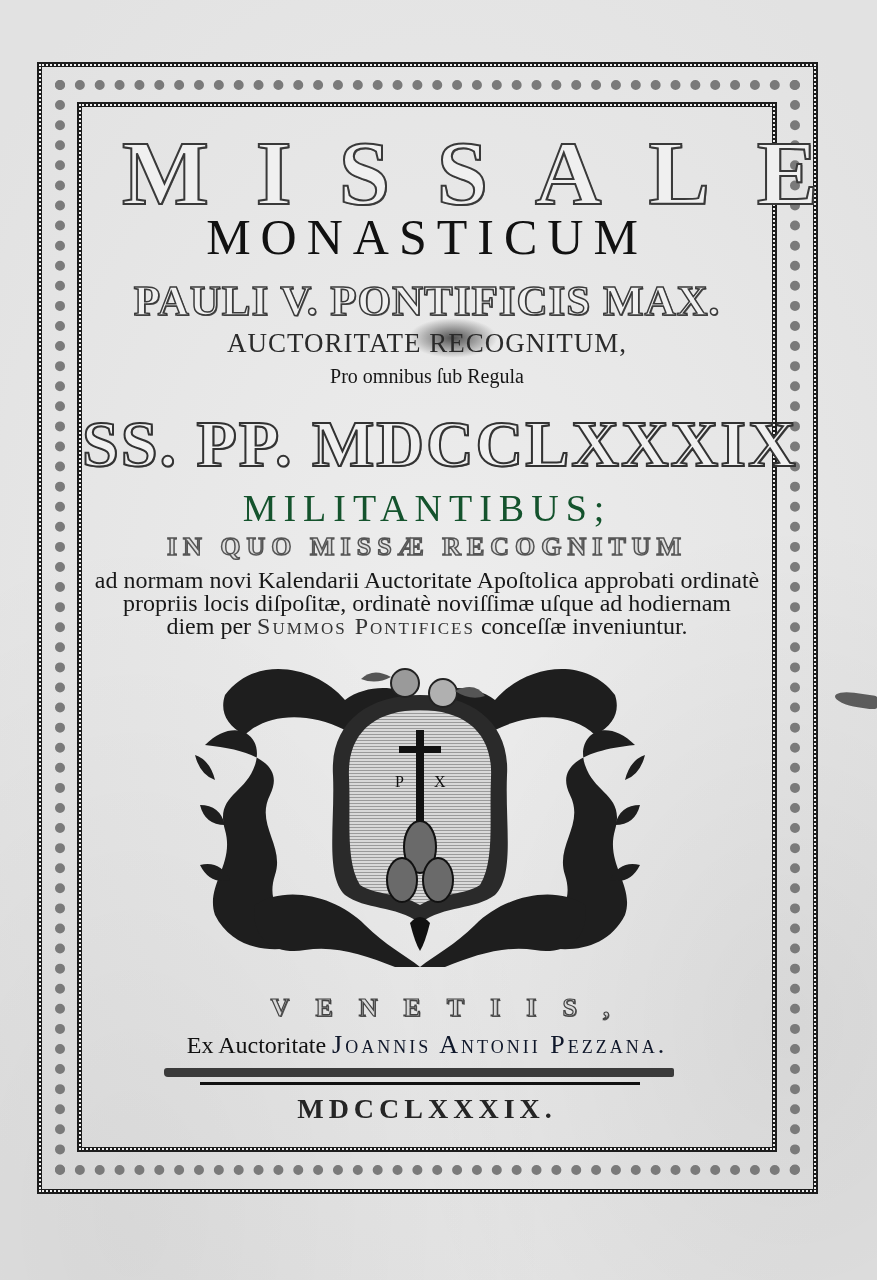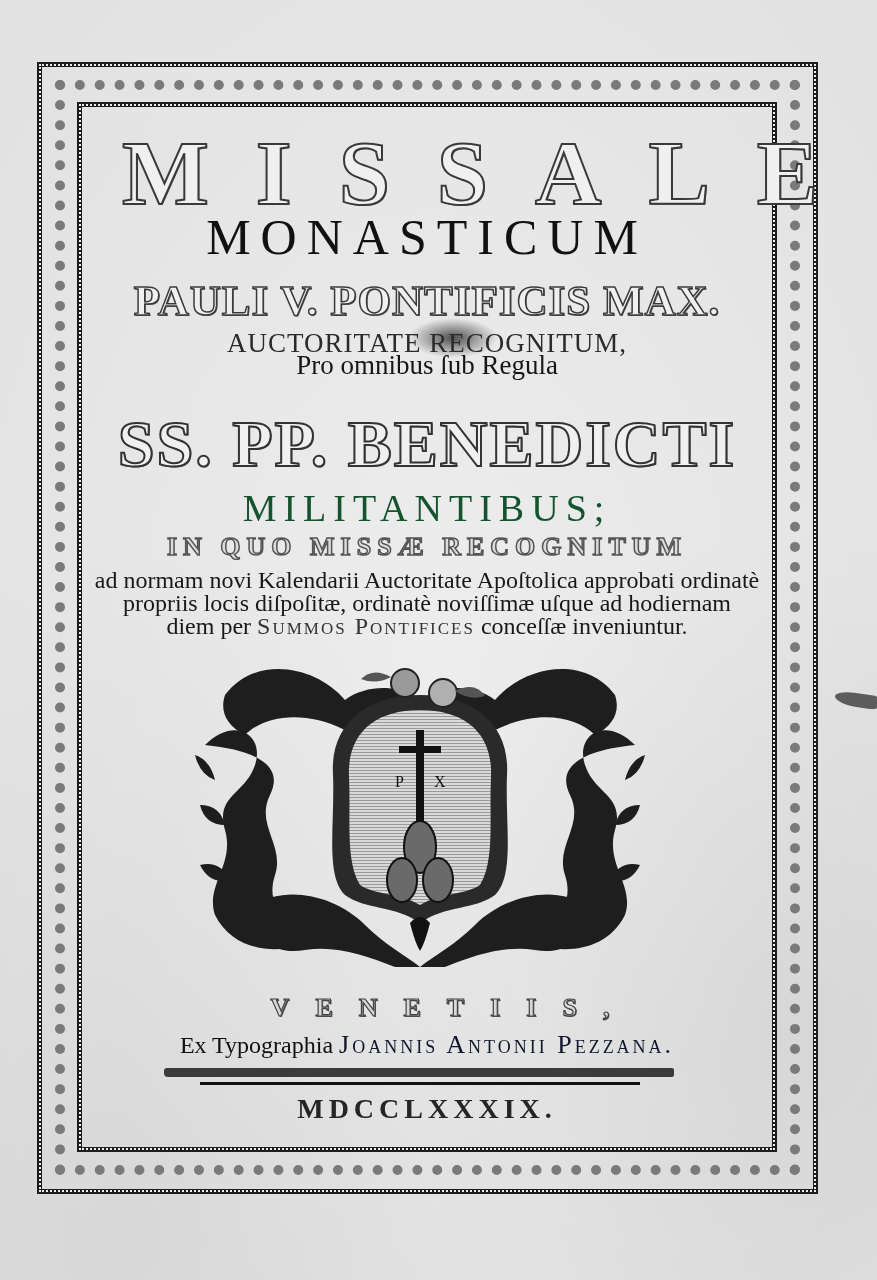--- a/index.html
+++ b/index.html
@@ -46,21 +46,21 @@
     .ornate {
       font-family: "Liberation Serif", serif; font-weight: bold;
       color: #f0f0f0;
       -webkit-text-stroke: 2px #3a3a3a;
       text-shadow: 1px 1px 0 #5a5a5a;
     }
     .t-missale { top: 12px; font-size: 92px; letter-spacing: 47px; padding-left: 40px; }
     .t-monasticum { top: 100px; font-size: 50px; letter-spacing: 10px; color: #111; font-weight: normal; }
     .t-pauli { top: 168px; font-size: 43px; letter-spacing: 1px; -webkit-text-stroke: 1.5px #3a3a3a; }
     .t-auctoritate { top: 220px; font-size: 27px; letter-spacing: 1px; color: #2b2b2b; }
-    .t-pro { top: 242px; font-size: 27px; color: #161616; text-align: center; }
+    .t-pro { top: 257px; font-size: 20px; color: #161616; text-align: center; }
     .t-ss { top: 298px; font-size: 66px; letter-spacing: 2px; -webkit-text-stroke: 2px #333; }
     .t-militantibus { top: 378px; font-size: 38px; letter-spacing: 7px; color: #14532d; }
     .t-inquo { top: 424px; font-size: 26px; letter-spacing: 6px; -webkit-text-stroke: 1.5px #555; color: #ddd; font-weight: bold; }
     .t-body { font-size: 24px; color: #181818; }
     .t-body1 { top: 459px; }
     .t-body2 { top: 482px; }
     .t-body3 { top: 505px; }
     .sc { font-variant: small-caps; letter-spacing: 2px; color: #333; }
 
     
@@ -81,30 +81,30 @@
 <div class="chainband frame-chain"></div>
 <div class="rope frame-inner"></div>
 <div class="smudge"></div>
 
 <div class="content">
   <span class="line ornate t-missale">MISSALE</span>
   <span class="line t-monasticum">MONASTICUM</span>
   <span class="line ornate t-pauli">PAULI V. PONTIFICIS MAX.</span>
   <span class="line t-auctoritate">AUCTORITATE RECOGNITUM,</span>
   <span class="line t-pro">Pro omnibus ſub Regula</span>
-  <span class="line ornate t-ss">SS. PP. BENEDICTI</span>
+  <span class="line ornate t-ss">SS. PP. MDCCLXXXIX</span>
   <span class="line t-militantibus">MILITANTIBUS;</span>
   <span class="line t-inquo">IN QUO MISSÆ RECOGNITUM</span>
 
   <span class="line t-body t-body1">ad normam novi Kalendarii Auctoritate Apoſtolica approbati ordinatè</span>
   <span class="line t-body t-body2">propriis locis diſpoſitæ, ordinatè noviſſimæ uſque ad hodiernam</span>
   <span class="line t-body t-body3"><span>diem per </span><span class="sc">Summos Pontifices</span><span> conceſſæ inveniuntur.</span></span>
 
   <span class="line ornate t-venetiis">VENETIIS,</span>
-  <span class="line t-ex"><span>Ex Typographia </span><span class="sc">Joannis Antonii Pezzana.</span></span>
+  <span class="line t-ex"><span>Ex Auctoritate </span><span class="sc">Joannis Antonii Pezzana.</span></span>
   <div class="rule-thick"></div>
   <div class="rule-thin"></div>
   <span class="line t-date">MDCCLXXXIX.</span>
 </div>
 
 <div class="ink-blot"></div>
 
 <div class="device">
   <svg width="450" height="312" viewBox="0 0 450 312">
     <defs>

